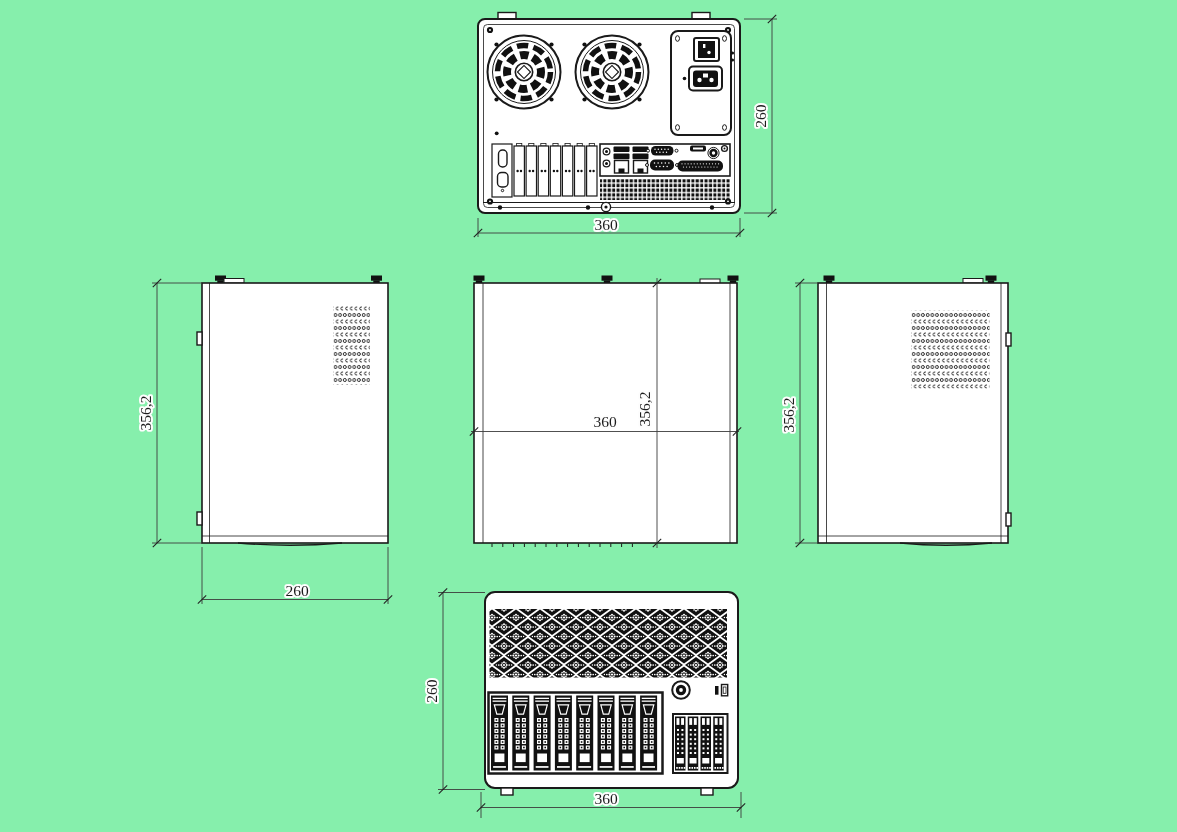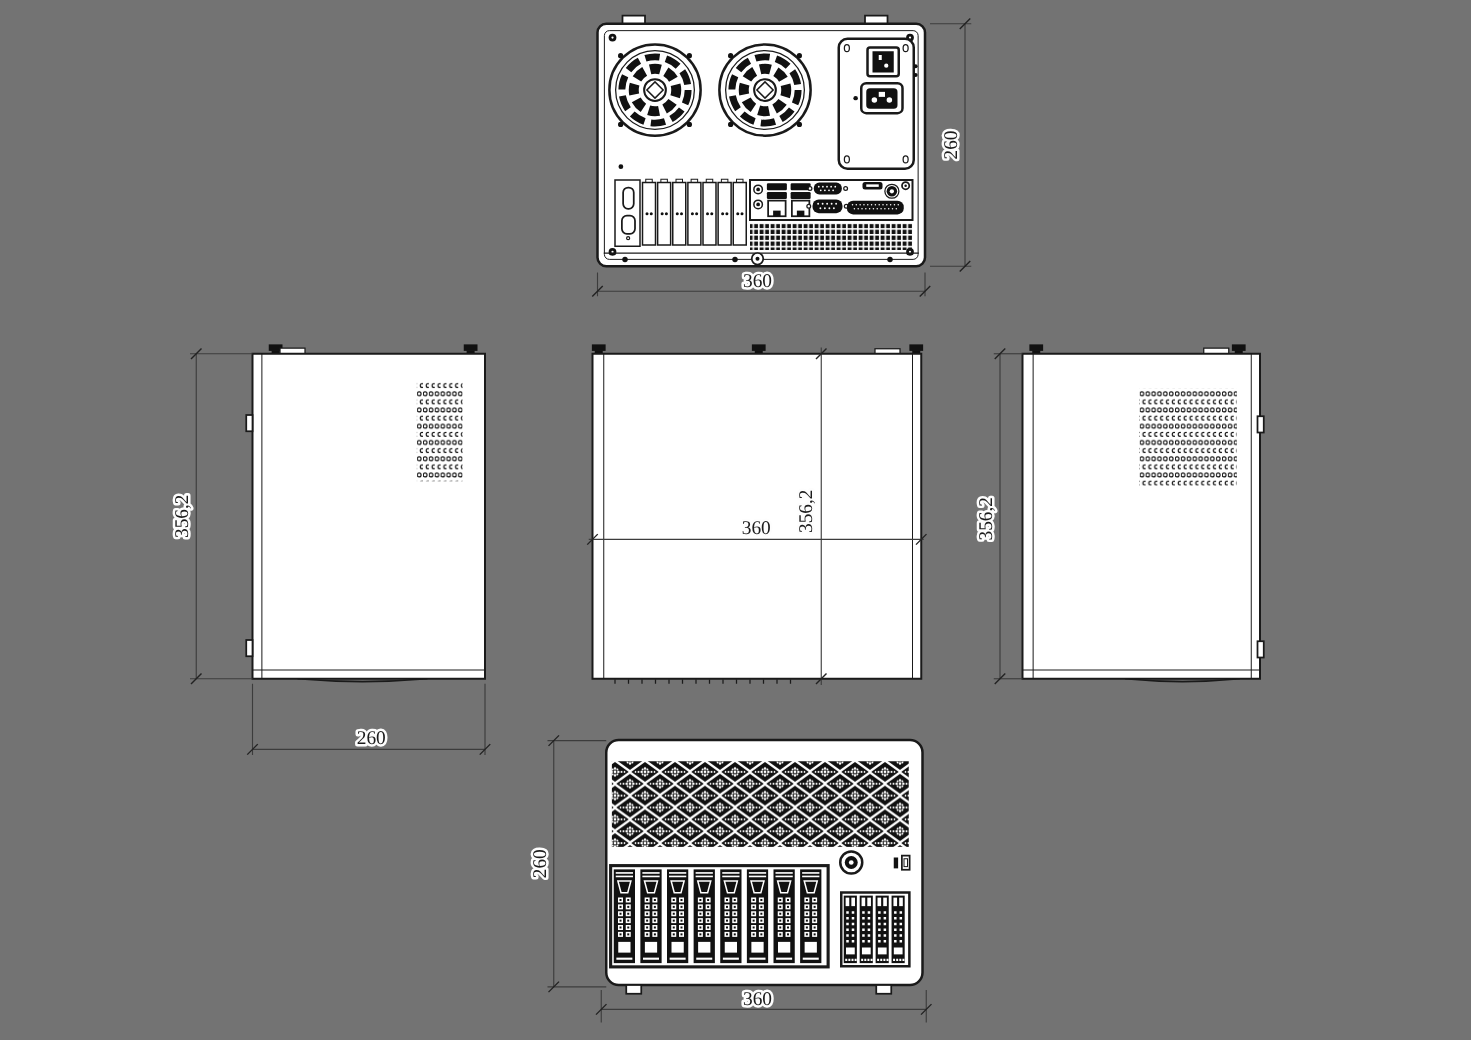--- a/index.html
+++ b/index.html
@@ -1,16 +1,16 @@
 <!DOCTYPE html>
 <html><head>
 <meta charset="utf-8">
 <style>
   html,body{margin:0;padding:0;background:#fdfdfd;}
-  .stage{width:1177px;height:832px;position:relative;background:#737373;overflow:hidden;}
+  .stage{width:1177px;height:832px;position:relative;background:#86efac;overflow:hidden;}
   svg{display:block;}
   
   .s08{stroke:#1a1a1a;stroke-width:.8;fill:none}
   .s1 {stroke:#1a1a1a;stroke-width:1;fill:none}
   .s12{stroke:#1a1a1a;stroke-width:1.2;fill:none}
   .s14{stroke:#1a1a1a;stroke-width:1.4;fill:none}
   .s16{stroke:#1a1a1a;stroke-width:1.6;fill:none}
   .s2 {stroke:#1a1a1a;stroke-width:2;fill:none}
   .s25{stroke:#1a1a1a;stroke-width:2.5;fill:none}
   .fW{fill:#ffffff}

